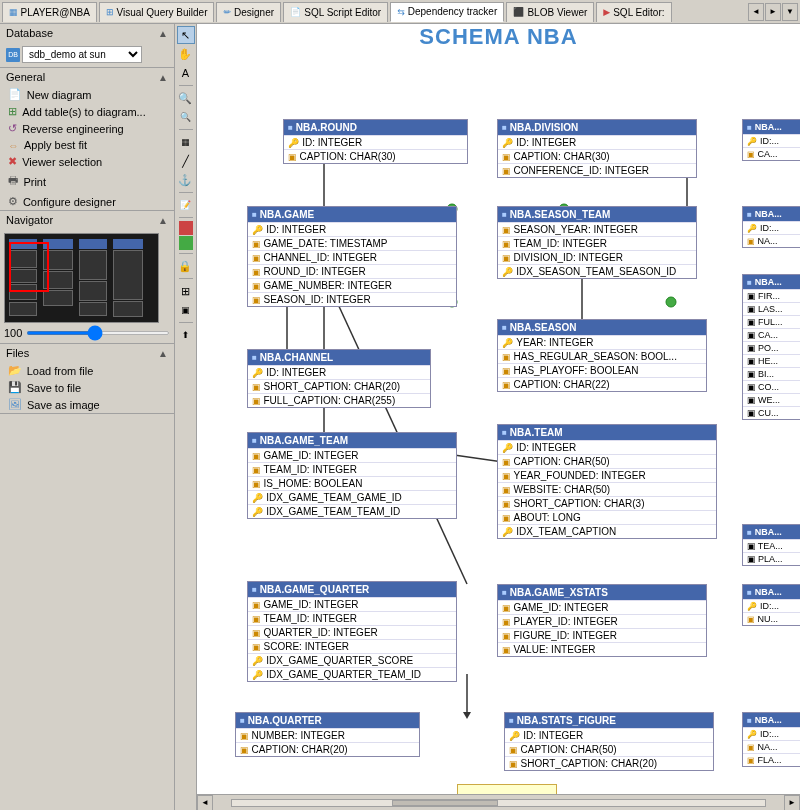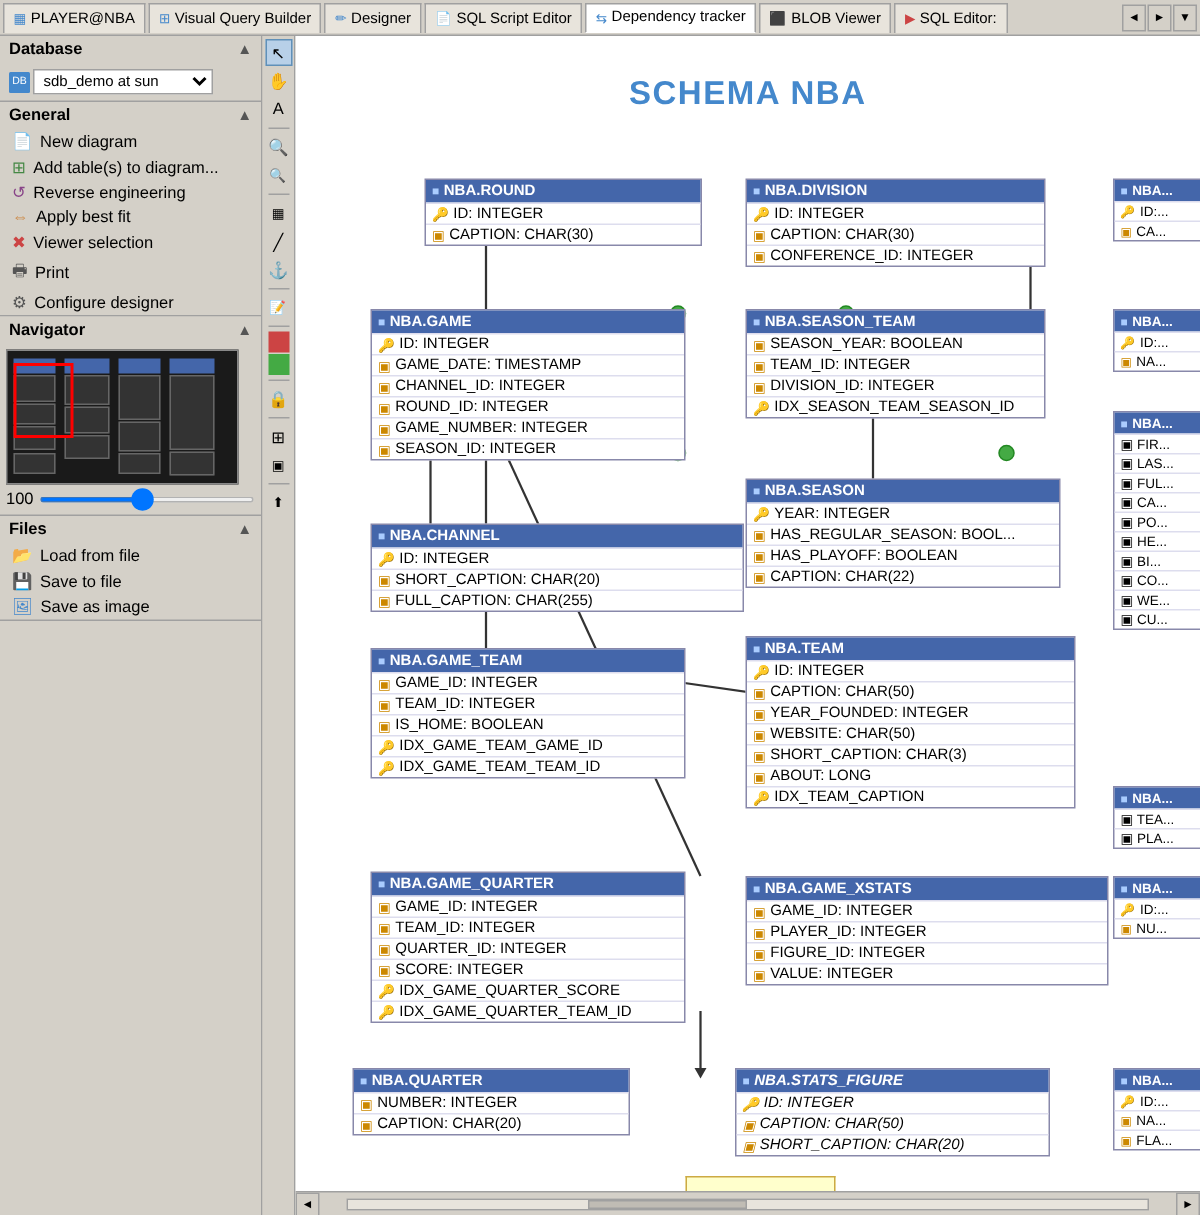--- a/index.html
+++ b/index.html
@@ -10,21 +10,21 @@
     .tab { display: flex; align-items: center; gap: 3px; padding: 2px 6px; background: #e8e4dc; border: 1px solid #a0a0a0; border-bottom: none; font-size: 10px; cursor: pointer; height: 20px; white-space: nowrap; }
     .tab.active { background: #ffffff; border-bottom: 1px solid white; }
 
     
     .main-layout { display: flex; height: calc(810px - 24px); }
 
     
     .sidebar { width: 175px; min-width: 175px; background: #d4d0c8; border-right: 1px solid #a0a0a0; display: flex; flex-direction: column; overflow: hidden; }
 
     .sidebar-section { border-bottom: 1px solid #a0a0a0; }
-    .sidebar-header { display: flex; align-items: center; justify-content: space-between; padding: 3px 6px; background: #d4d0c8; font-weight: bold; font-size: 11px; gap: 48px; }
+    .sidebar-header { display: flex; align-items: center; justify-content: space-between; padding: 3px 6px; background: #d4d0c8; font-weight: normal; font-size: 11px; gap: 48px; }
     .sidebar-header-arrow { font-size: 10px; color: #555; }
 
     .sidebar-item { display: flex; align-items: center; gap: 5px; padding: 2px 8px; cursor: pointer; font-size: 11px; }
 
     .db-select { margin: 4px 6px; display: flex; align-items: center; gap: 2px; }
     .db-select select { font-size: 10px; padding: 1px 2px; background: #fff; border: 1px solid #a0a0a0; width: 120px; }
 
     
     .navigator-section { flex: 0 0 auto; }
     .navigator-content { padding: 4px; }
@@ -38,21 +38,21 @@
 
     
     .toolbar-strip { width: 22px; min-width: 22px; background: #d4d0c8; border-right: 1px solid #a0a0a0; display: flex; flex-direction: column; align-items: center; padding: 2px 0; gap: 1px; overflow: hidden; }
     .tool-btn { width: 18px; height: 18px; display: flex; align-items: center; justify-content: center; cursor: pointer; font-size: 11px; border: 1px solid transparent; }
     .tool-btn.active { background: #b8d0e8; border: 1px solid #6090b8; }
     .tool-separator { width: 14px; height: 1px; background: #a0a0a0; margin: 2px 0; }
 
     
     .canvas-area { flex: 1; background: #e8e8e8; overflow: hidden; position: relative; }
     .canvas-content { position: absolute; top: 0; left: 0; right: 0; bottom: 16px; overflow: hidden; background: white; }
-    .schema-title { text-align: center; font-size: 22px; font-weight: bold; color: #4488cc; padding: 25px 0 4px 0; letter-spacing: 1px; }
+    .schema-title { text-align: center; font-size: 22px; font-weight: bold; color: #4488cc; padding: 0 0 4px 0; letter-spacing: 1px; }
 
     
     .db-table { position: absolute; background: white; border: 1px solid #8888aa; min-width: 180px; font-size: 10px; }
     .db-table-header { background: #4466aa; color: white; padding: 2px 4px; font-weight: bold; font-size: 10px; display: flex; align-items: center; gap: 3px; }
     .db-table-header::before { content: '■'; color: #aaccff; font-size: 8px; }
     .db-table-row { display: flex; align-items: center; gap: 3px; padding: 1px 4px; border-top: 1px solid #dde; }
     .db-table-row .field-icon { font-size: 9px; color: #888; flex-shrink: 0; }
     .db-table-row .field-icon.pk { color: #cc8800; }
     .db-table-row .field-icon.idx { color: #4488cc; }
 
@@ -334,21 +334,21 @@
         <div class="db-table-row">
           <span class="field-icon" style="color:#cc8800;">▣</span>
           <span>SEASON_ID: INTEGER</span>
         </div>
       </div>
 
       <div class="db-table" style="left:300px;top:182px;width:200px;">
         <div class="db-table-header">NBA.SEASON_TEAM</div>
         <div class="db-table-row">
           <span class="field-icon" style="color:#cc8800;">▣</span>
-          <span>SEASON_YEAR: BOOLEAN</span>
+          <span>SEASON_YEAR: INTEGER</span>
         </div>
         <div class="db-table-row">
           <span class="field-icon" style="color:#cc8800;">▣</span>
           <span>TEAM_ID: INTEGER</span>
         </div>
         <div class="db-table-row">
           <span class="field-icon" style="color:#cc8800;">▣</span>
           <span>DIVISION_ID: INTEGER</span>
         </div>
         <div class="db-table-row">
@@ -362,21 +362,21 @@
         <div class="db-table-row">
           <span class="field-icon pk" style="font-size:8px;">🔑</span>
           <span style="font-size:9px;">ID:...</span>
         </div>
         <div class="db-table-row">
           <span class="field-icon" style="color:#cc8800;font-size:8px;">▣</span>
           <span style="font-size:9px;">NA...</span>
         </div>
       </div>
 
-      <div class="db-table" style="left:50px;top:325px;width:249px;">
+      <div class="db-table" style="left:50px;top:325px;width:184px;">
         <div class="db-table-header">NBA.CHANNEL</div>
         <div class="db-table-row">
           <span class="field-icon pk">🔑</span>
           <span>ID: INTEGER</span>
         </div>
         <div class="db-table-row">
           <span class="field-icon" style="color:#cc8800;">▣</span>
           <span>SHORT_CAPTION: CHAR(20)</span>
         </div>
         <div class="db-table-row">
@@ -526,21 +526,21 @@
         <div class="db-table-row">
           <span class="field-icon idx">🔑</span>
           <span>IDX_GAME_QUARTER_SCORE</span>
         </div>
         <div class="db-table-row">
           <span class="field-icon idx">🔑</span>
           <span>IDX_GAME_QUARTER_TEAM_ID</span>
         </div>
       </div>
 
-      <div class="db-table" style="left:300px;top:560px;width:242px;">
+      <div class="db-table" style="left:300px;top:560px;width:210px;">
         <div class="db-table-header">NBA.GAME_XSTATS</div>
         <div class="db-table-row">
           <span class="field-icon" style="color:#cc8800;">▣</span>
           <span>GAME_ID: INTEGER</span>
         </div>
         <div class="db-table-row">
           <span class="field-icon" style="color:#cc8800;">▣</span>
           <span>PLAYER_ID: INTEGER</span>
         </div>
         <div class="db-table-row">
@@ -570,21 +570,21 @@
         <div class="db-table-row">
           <span class="field-icon" style="color:#cc8800;">▣</span>
           <span>NUMBER: INTEGER</span>
         </div>
         <div class="db-table-row">
           <span class="field-icon" style="color:#cc8800;">▣</span>
           <span>CAPTION: CHAR(20)</span>
         </div>
       </div>
 
-      <div class="db-table" style="left:293px;top:688px;width:210px;font-style:italic;">
+      <div class="db-table" style="left:307px;top:688px;width:210px;">
         <div class="db-table-header">NBA.STATS_FIGURE</div>
         <div class="db-table-row">
           <span class="field-icon pk">🔑</span>
           <span>ID: INTEGER</span>
         </div>
         <div class="db-table-row">
           <span class="field-icon" style="color:#cc8800;">▣</span>
           <span>CAPTION: CHAR(50)</span>
         </div>
         <div class="db-table-row">

